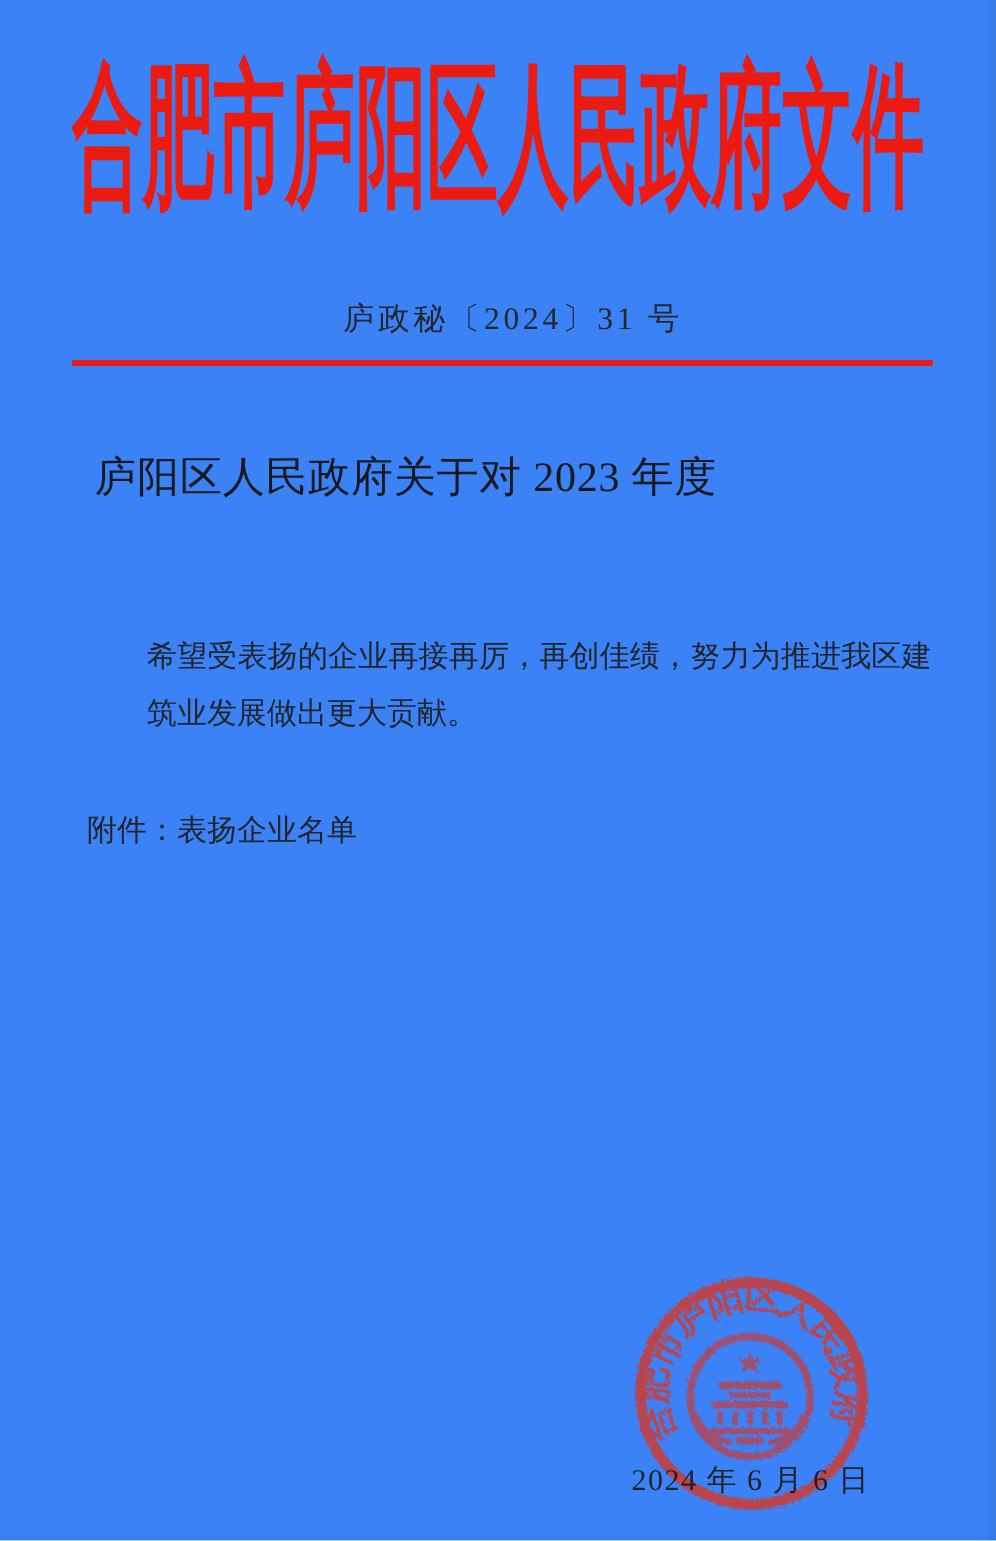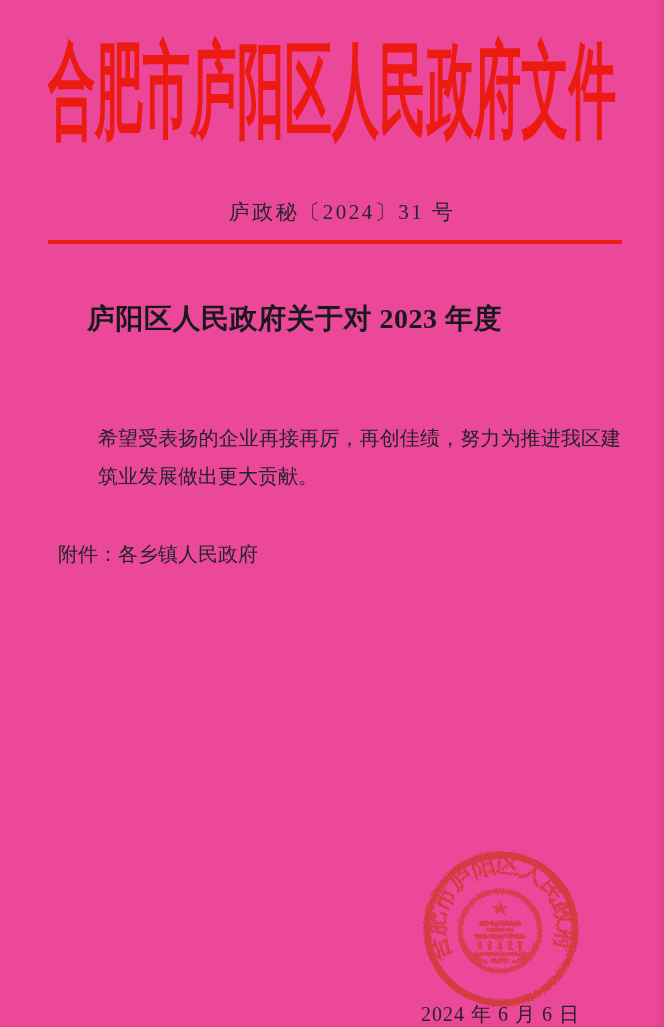--- a/index.html
+++ b/index.html
@@ -1,18 +1,18 @@
 <!DOCTYPE html>
 <html style="--header-red: #ec1b12; --divider-red: #ea1d15; --seal-red: #cf3a31; --text-black: #212429;"><head>
 <meta charset="utf-8">
 <style>
   html,body{margin:0;padding:0;background:#ffffff;}
   .page{
     position:relative;width:664px;height:1027px;margin:0;
-    background:#ec4899;overflow:hidden;
+    background:#3b82f6;overflow:hidden;
     font-family:"Liberation Serif","DejaVu Serif",serif;
     color:var(--text-black,#22252a);
   }
   
   .header-svg{position:absolute;left:0;top:0;width:664px;height:148px;}
   .header-text{
     font-family:"Liberation Serif","DejaVu Serif",serif;
     font-weight:bold;fill:var(--header-red,#ec1b12);
   }
   
@@ -22,44 +22,43 @@
     color:#23262b;white-space:nowrap;
   }
   
   .red-divider{
     position:absolute;left:48px;top:240px;width:574px;height:4px;
     background:var(--divider-red,#ea1d15);
   }
   
   .doc-title{
     position:absolute;left:0;top:300px;width:541px;text-align:center;
-    font-size:28px;font-weight:bold;line-height:37px;color:#17191d;
+    font-size:28px;font-weight:normal;line-height:37px;color:#17191d;
     letter-spacing:0.5px;
-    margin-left:24px;
   }
   
   .body-text{
     position:absolute;left:58px;top:419px;width:563px;
     font-size:20px;line-height:38px;text-align:justify;color:#212429;
   }
   .body-text p{margin:0;padding:0;}
   .para.indent-first{text-indent:40px;}
   .para.indent-all{padding-left:40px;font-family:Liberation Serif, serif;}
   .attachment{margin-top:40px !important;padding-left:78px;}
   
   .seal{position:absolute;left:401px;top:829px;width:200px;height:200px;z-index:2;}
   .seal-ink{fill:var(--seal-red,#cf3a31);}
   .seal-stroke{fill:none;stroke:var(--seal-red,#cf3a31);}
   .seal-text{
     font-family:"Liberation Serif","DejaVu Serif",serif;font-weight:bold;
     font-size:24px;letter-spacing:-1.2px;fill:var(--seal-red,#cf3a31);
   }
   .doc-date{
     position:absolute;left:421px;top:973px;z-index:3;
-    font-size:20px;letter-spacing:1px;color:#1e2126;white-space:nowrap;margin-top:28px;
+    font-size:20px;letter-spacing:1px;color:#1e2126;white-space:nowrap;
   }
   
   .scan-edge-right{
     position:absolute;right:0;top:0;width:8px;height:100%;z-index:4;
     background:linear-gradient(to right,rgba(0,0,0,0),rgba(0,0,0,0.06));
   }
   .scan-edge-bottom{
     position:absolute;left:0;bottom:0;width:100%;height:6px;z-index:4;
     background:linear-gradient(to bottom,rgba(0,0,0,0),rgba(0,0,0,0.05));
   }
@@ -76,21 +75,21 @@
   <div class="doc-number">庐政秘〔2024〕31 号</div>
 
   <div class="red-divider"></div>
 
   <div class="doc-title">
     <div>庐阳区人民政府关于对 2023 年度</div>
   </div>
 
   <div class="body-text">
     <p class="para indent-all">希望受表扬的企业再接再厉，再创佳绩，努力为推进我区建筑业发展做出更大贡献。</p>
-    <p class="attachment">附件：各乡镇人民政府</p>
+    <p class="attachment">附件：表扬企业名单</p>
   </div>
 
   <svg class="seal" viewBox="0 0 200 200" xmlns="http://www.w3.org/2000/svg">
     <defs>
       <path id="sealArc" d="M 50.6 128.5 A 57 57 0 1 1 153.6 119.5" fill="none"></path>
       <filter id="distress" x="-20%" y="-20%" width="140%" height="140%">
         <feTurbulence type="fractalNoise" baseFrequency="0.55" numOctaves="2" result="n"></feTurbulence>
         <feDisplacementMap in="SourceGraphic" in2="n" scale="5"></feDisplacementMap>
       </filter>
     </defs>

